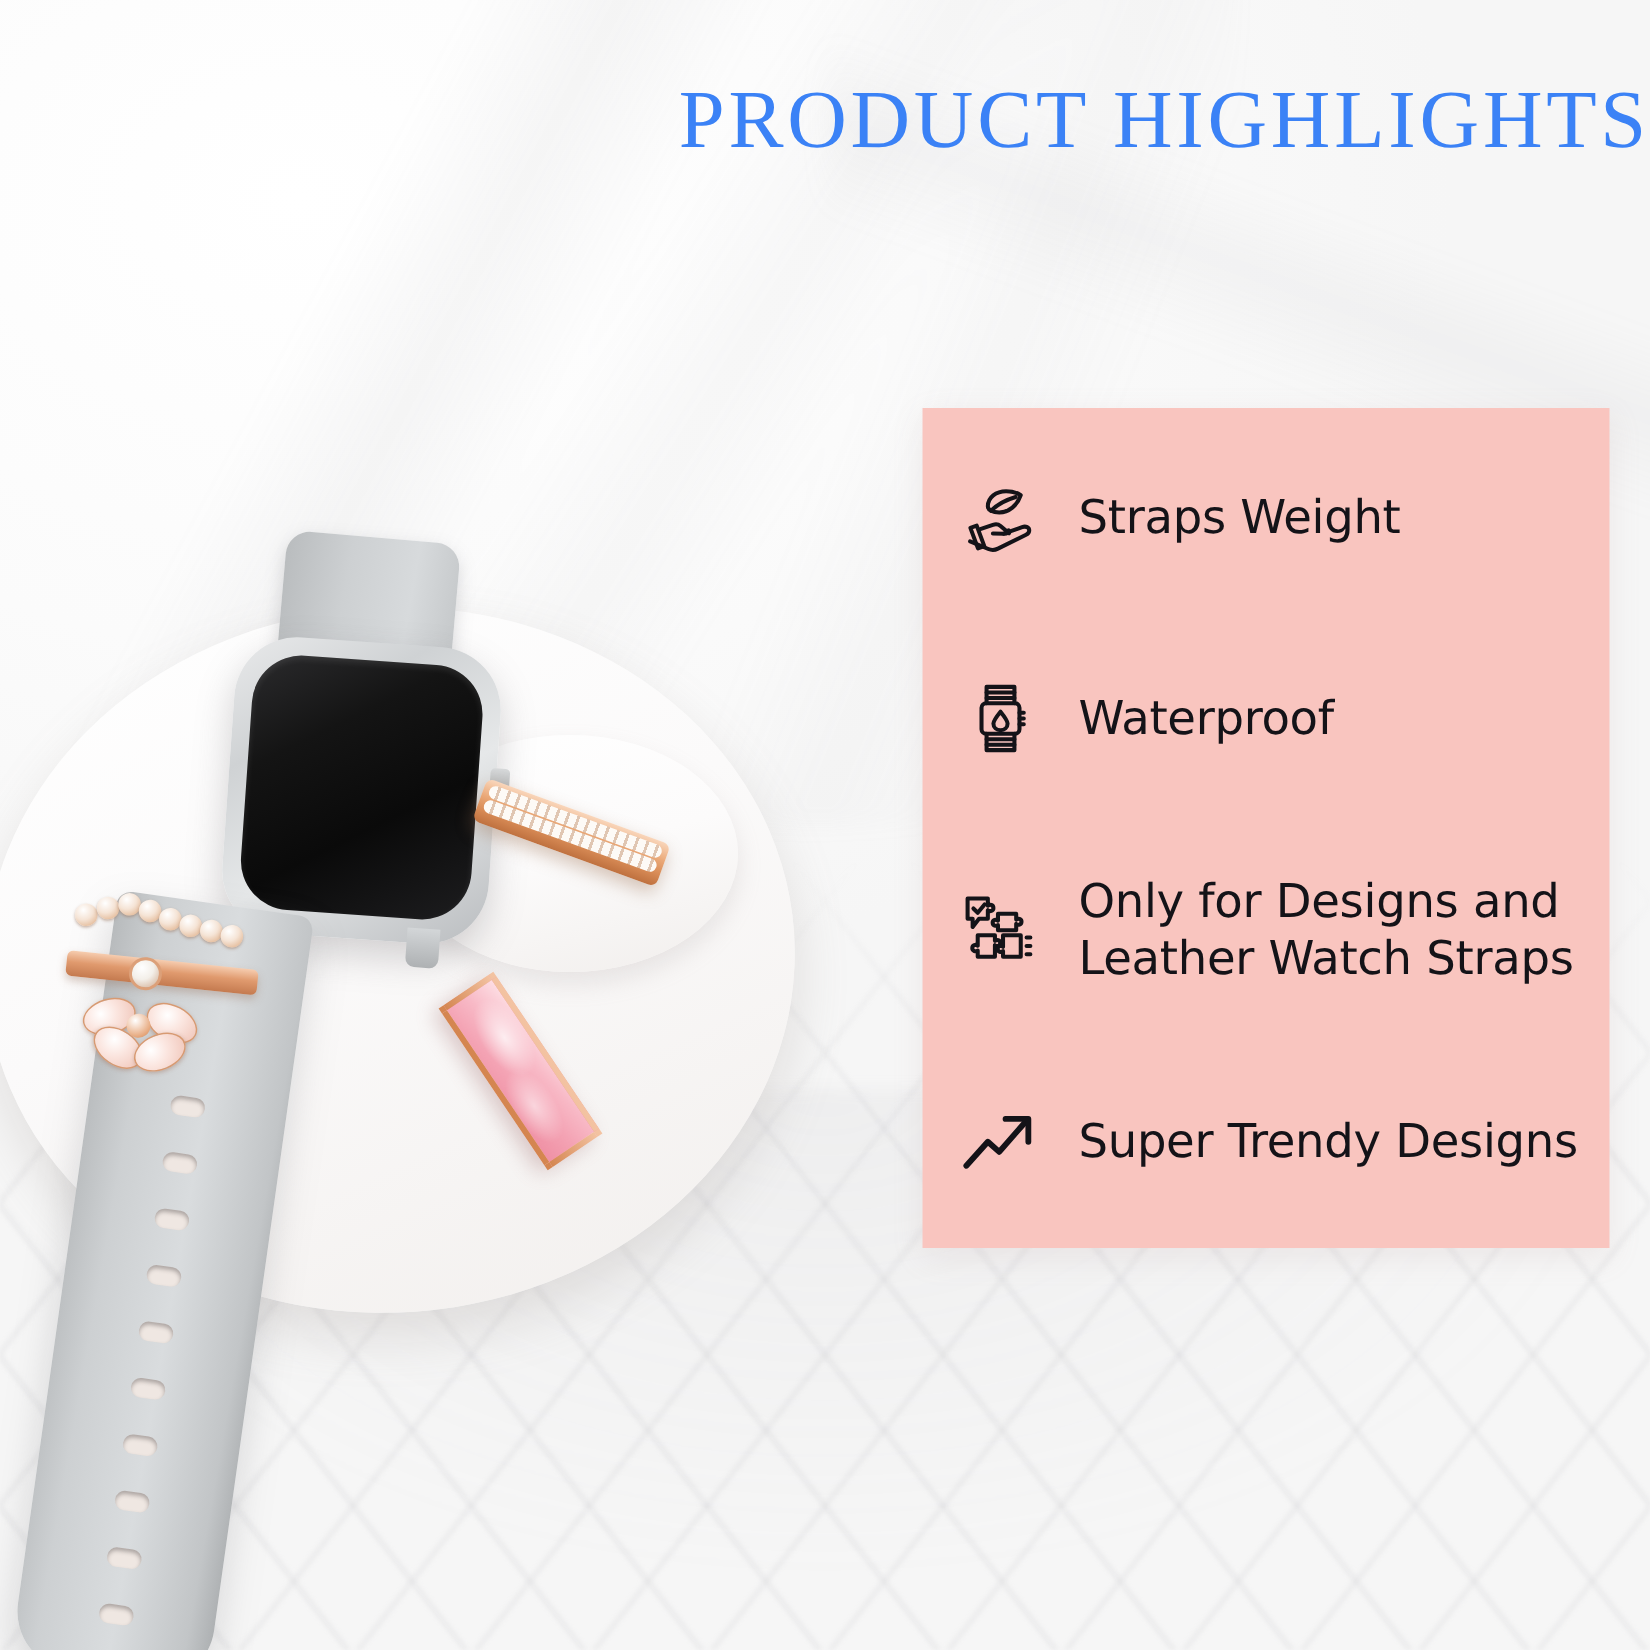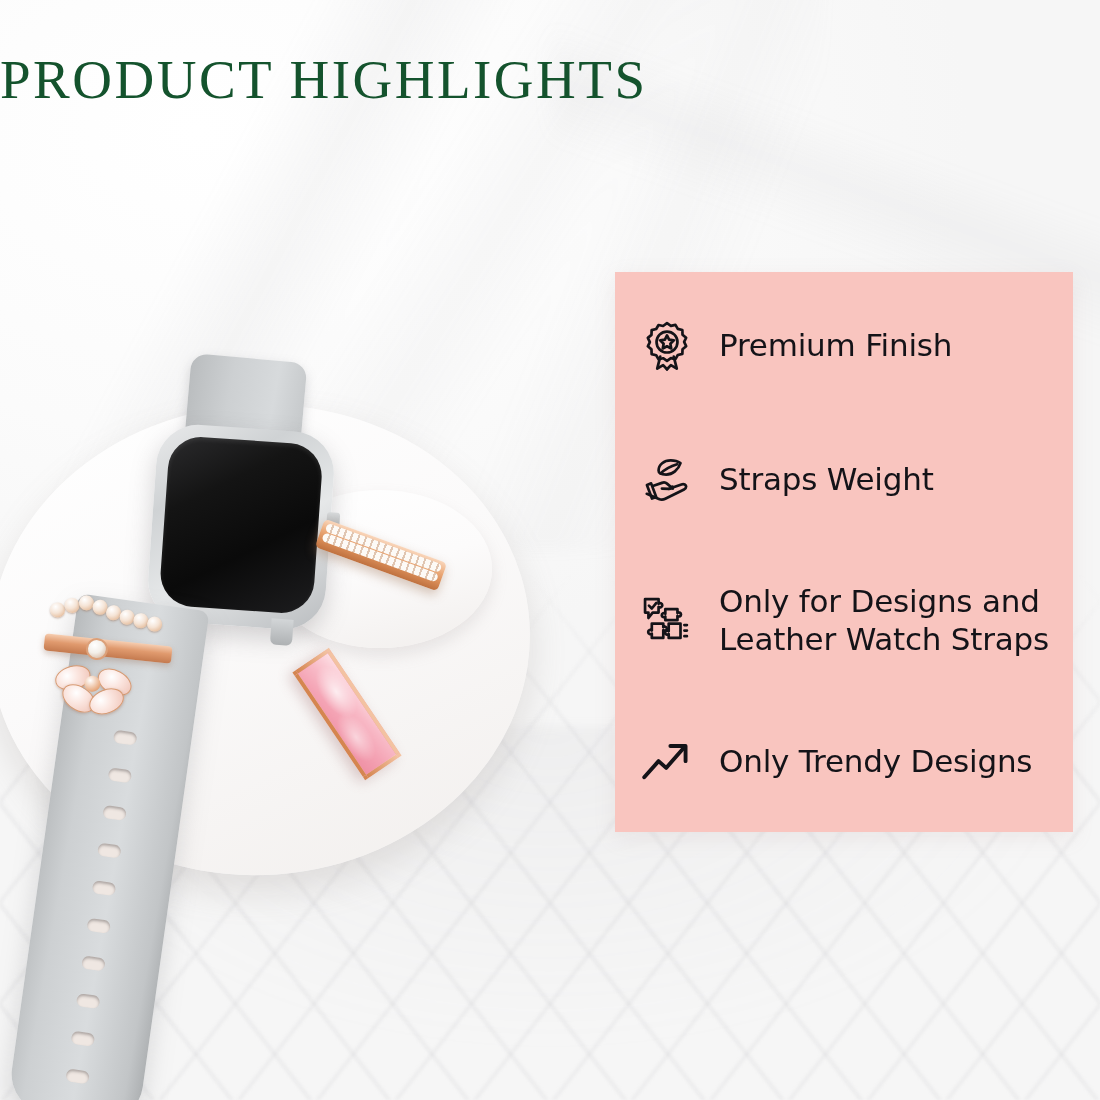--- a/index.html
+++ b/index.html
@@ -70,25 +70,25 @@
       radial-gradient(ellipse 60% 120% at 50% 0%, rgba(178,178,184,0.10) 0%, rgba(0,0,0,0) 62%);
     filter: blur(5px);
   }
 
   
   .title {
     position: absolute;
     left: 0;
     right: 0;
     top: 48px;
-    text-align: left;
+    text-align: right;
     font-family: "Liberation Serif", "DejaVu Serif", serif;
     font-size: 55px;
     letter-spacing: 2.5px;
-    color: #14532d;
+    color: #3b82f6;
     font-weight: 400;
     white-space: nowrap;
   }
 
   
   .photo {
     position: absolute;
     left: 0;
     top: 300px;
     width: 620px;
@@ -455,47 +455,48 @@
     <div class="charm-marble-base"></div>
     <div class="charm-marble">
       <div class="marble-swirl"></div>
     </div>
 
   </div>
 
   <div class="panel">
     <div class="feature-list">
 
-      <div class="feature-row">
-        <span class="feat-icon">
-          <svg viewBox="0 0 64 64" fill="none" stroke="#141318" stroke-width="3.2" stroke-linecap="round" stroke-linejoin="round">
-            <path d="M32 5 l4.6 3.1 5.4-1.2 2.8 4.8 5.4 1.3 0.2 5.6 4.3 3.6-2.4 5.0 2.4 5.0-4.3 3.6-0.2 5.6-5.4 1.3-2.8 4.8-5.4-1.2L32 49.6l-4.6-3.1-5.4 1.2-2.8-4.8-5.4-1.3-0.2-5.6-4.3-3.6 2.4-5.0-2.4-5.0 4.3-3.6 0.2-5.6 5.4-1.3 2.8-4.8 5.4 1.2Z"></path>
-            <circle cx="32" cy="27.3" r="12.4"></circle>
-            <path d="M32 19.4 l2.5 5.1 5.6 0.8-4.1 4 1 5.6-5-2.6-5 2.6 1-5.6-4.1-4 5.6-0.8Z"></path>
-            <path d="M24 44.5 l-3.6 14.3 7.0-4.2 4.6 4.9"></path>
-            <path d="M40 44.5 l3.6 14.3-7.0-4.2-4.6 4.9"></path>
-          </svg>
-        </span>
-        <span class="feat-label">Premium Finish</span>
-      </div>
 
       <div class="feature-row">
         <span class="feat-icon">
           <svg viewBox="0 0 64 64" fill="none" stroke="#141318" stroke-width="3.2" stroke-linecap="round" stroke-linejoin="round">
             <path d="M22 22 c0-7.2 6.6-12 14.4-12 4.8 0 9 1.4 11.6 3.2-2.6 8-9.4 13.6-17 13.6-5.2 0-9-1.8-9-4.8Z"></path>
             <path d="M24.5 25.5 C29 21 36 17 44 14.6"></path>
             <path d="M16 40 l10-3.4 c2.2-0.8 4.4-0.5 6 0.9 l6.8 5.8"></path>
             <path d="M26 43.4 l8.6 0.2 c2.4 0 3.8-1 3.8-2.6"></path>
             <path d="M34.5 43.6 l14.6-5.2 c3-1.1 5.6 0.4 5.6 2.6 0 1.4-0.9 2.6-2.5 3.4 L30 55.4 c-2.6 1.3-5 1.4-7.6 0.3 L8 49.6"></path>
             <path d="M13.2 37.2 l-5 1.8 6 16.2 5-1.8Z"></path>
           </svg>
         </span>
         <span class="feat-label">Straps Weight</span>
       </div>
 
+      <div class="feature-row">
+        <span class="feat-icon">
+          <svg viewBox="0 0 64 64" fill="none" stroke="#141318" stroke-width="3.2" stroke-linecap="round" stroke-linejoin="round">
+            <rect x="17" y="20" width="30" height="24" rx="3.6"></rect>
+            <path d="M21 20 V7 h22 v13"></path>
+            <path d="M21 44 v13 h22 V44"></path>
+            <path d="M21 11.5 h22 M21 15.8 h22 M21 48.4 h22 M21 52.7 h22"></path>
+            <path d="M47 27.5 h3.4 M47 32 h3.4 M47 36.5 h3.4"></path>
+            <path d="M32 26.6 c3.4 4.2 5.6 7 5.6 9.4 0 3.1-2.5 5.3-5.6 5.3 s-5.6-2.2-5.6-5.3c0-2.4 2.2-5.2 5.6-9.4Z"></path>
+          </svg>
+        </span>
+        <span class="feat-label">Waterproof</span>
+      </div>
 
       <div class="feature-row">
         <span class="feat-icon">
           <svg viewBox="0 0 64 64" fill="none" stroke="#141318" stroke-width="3.2" stroke-linecap="round" stroke-linejoin="round">
             <path d="M6 6 h16 v5.6 c1.6-1.4 4.4-0.6 4.4 1.8 0 2.4-2.8 3.2-4.4 1.8V22 H15 l-5 6.4V22 H6Z"></path>
             <path d="M10.6 13.8 l3.4 3.4 5.4-6.6"></path>
             <path d="M30 18 h14.4 v4.6 c1.5-1.3 4.2-0.6 4.2 1.7 0 2.3-2.7 3-4.2 1.7V31 H30 v-4.2c-1.5 1.3-4.2 0.6-4.2-1.7 0-2.3 2.7-3 4.2-1.7Z"></path>
             <path d="M14 35 h13.6 v4.4 c1.5-1.3 4.2-0.6 4.2 1.7 0 2.3-2.7 3-4.2 1.7V52 H14 v-5c-1.5 1.3-4.3 0.5-4.3-1.9 0-2.4 2.8-3.2 4.3-1.9Z"></path>
             <path d="M34 35 h14 v17 H34 v-4.5c-1.5 1.3-4.2 0.6-4.2-1.7 0-2.3 2.7-3 4.2-1.7Z"></path>
             <path d="M52.6 36.8 h3 M52.6 43.4 h3 M52.6 50 h3"></path>
@@ -504,19 +505,19 @@
         <span class="feat-label">Only for Designs and Leather Watch Straps</span>
       </div>
 
       <div class="feature-row">
         <span class="feat-icon">
           <svg viewBox="0 0 64 64" fill="none" stroke="#141318" stroke-width="4.6" stroke-linecap="round" stroke-linejoin="round">
             <path d="M5 50 L22 31 L31 39 L52 15"></path>
             <path d="M36 13 H54 V31"></path>
           </svg>
         </span>
-        <span class="feat-label">Only Trendy Designs</span>
+        <span class="feat-label">Super Trendy Designs</span>
       </div>
 
     </div>
   </div>
 
 </div>
 
 </body></html>

